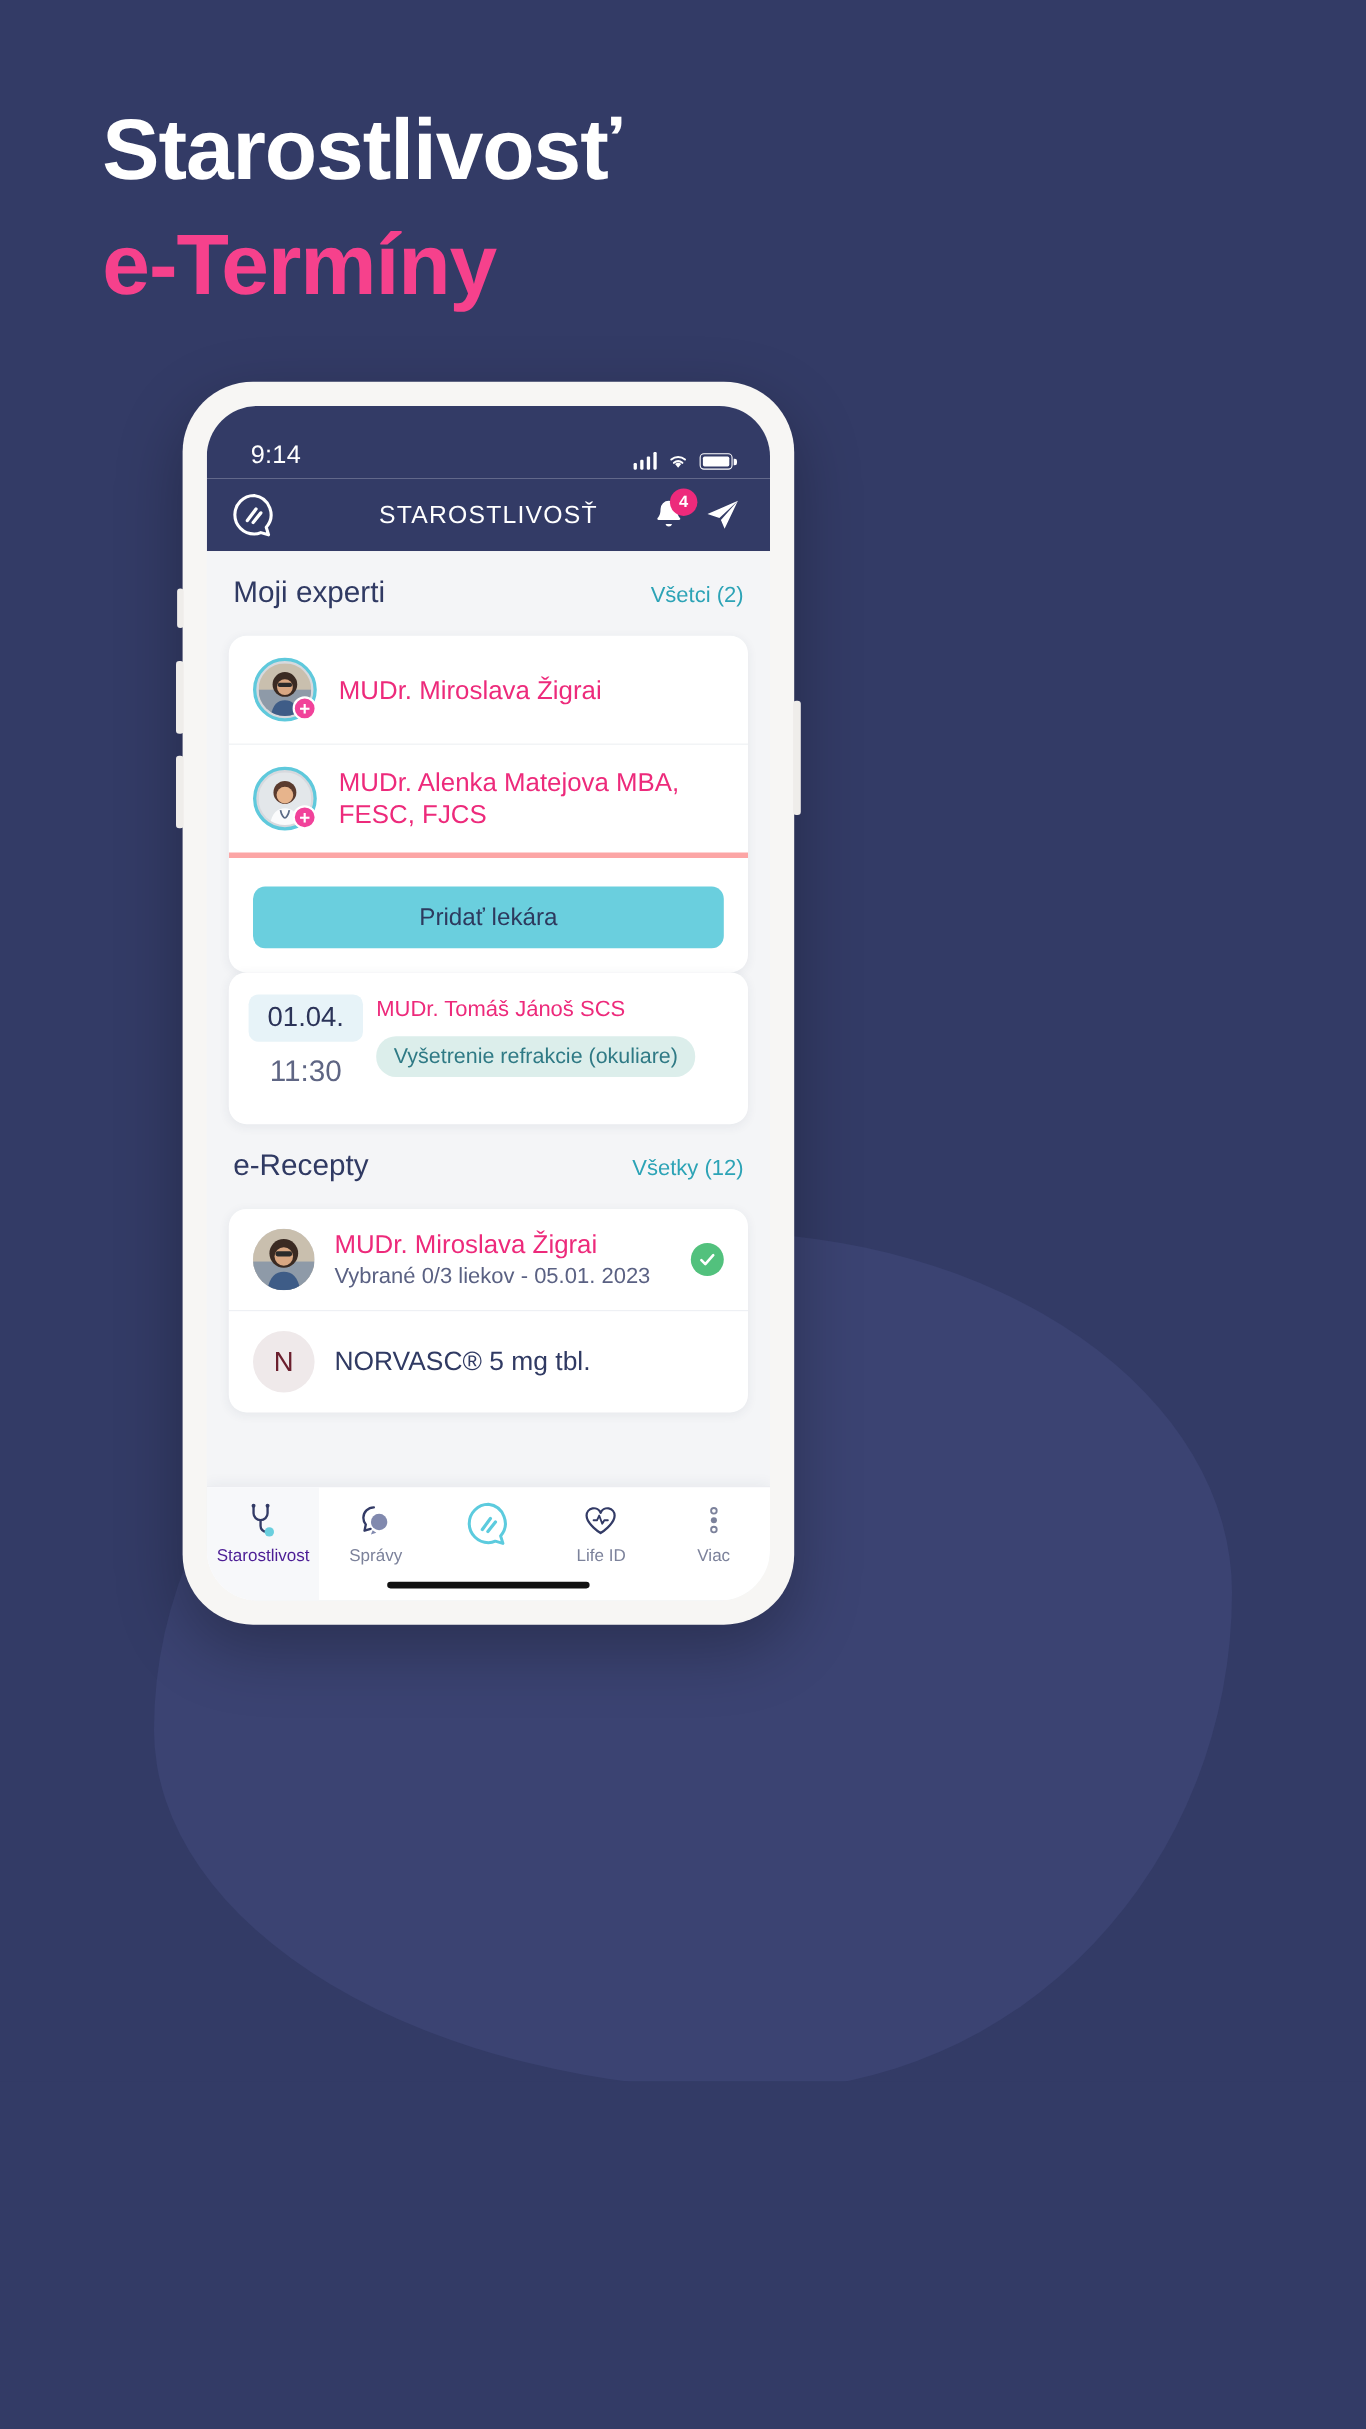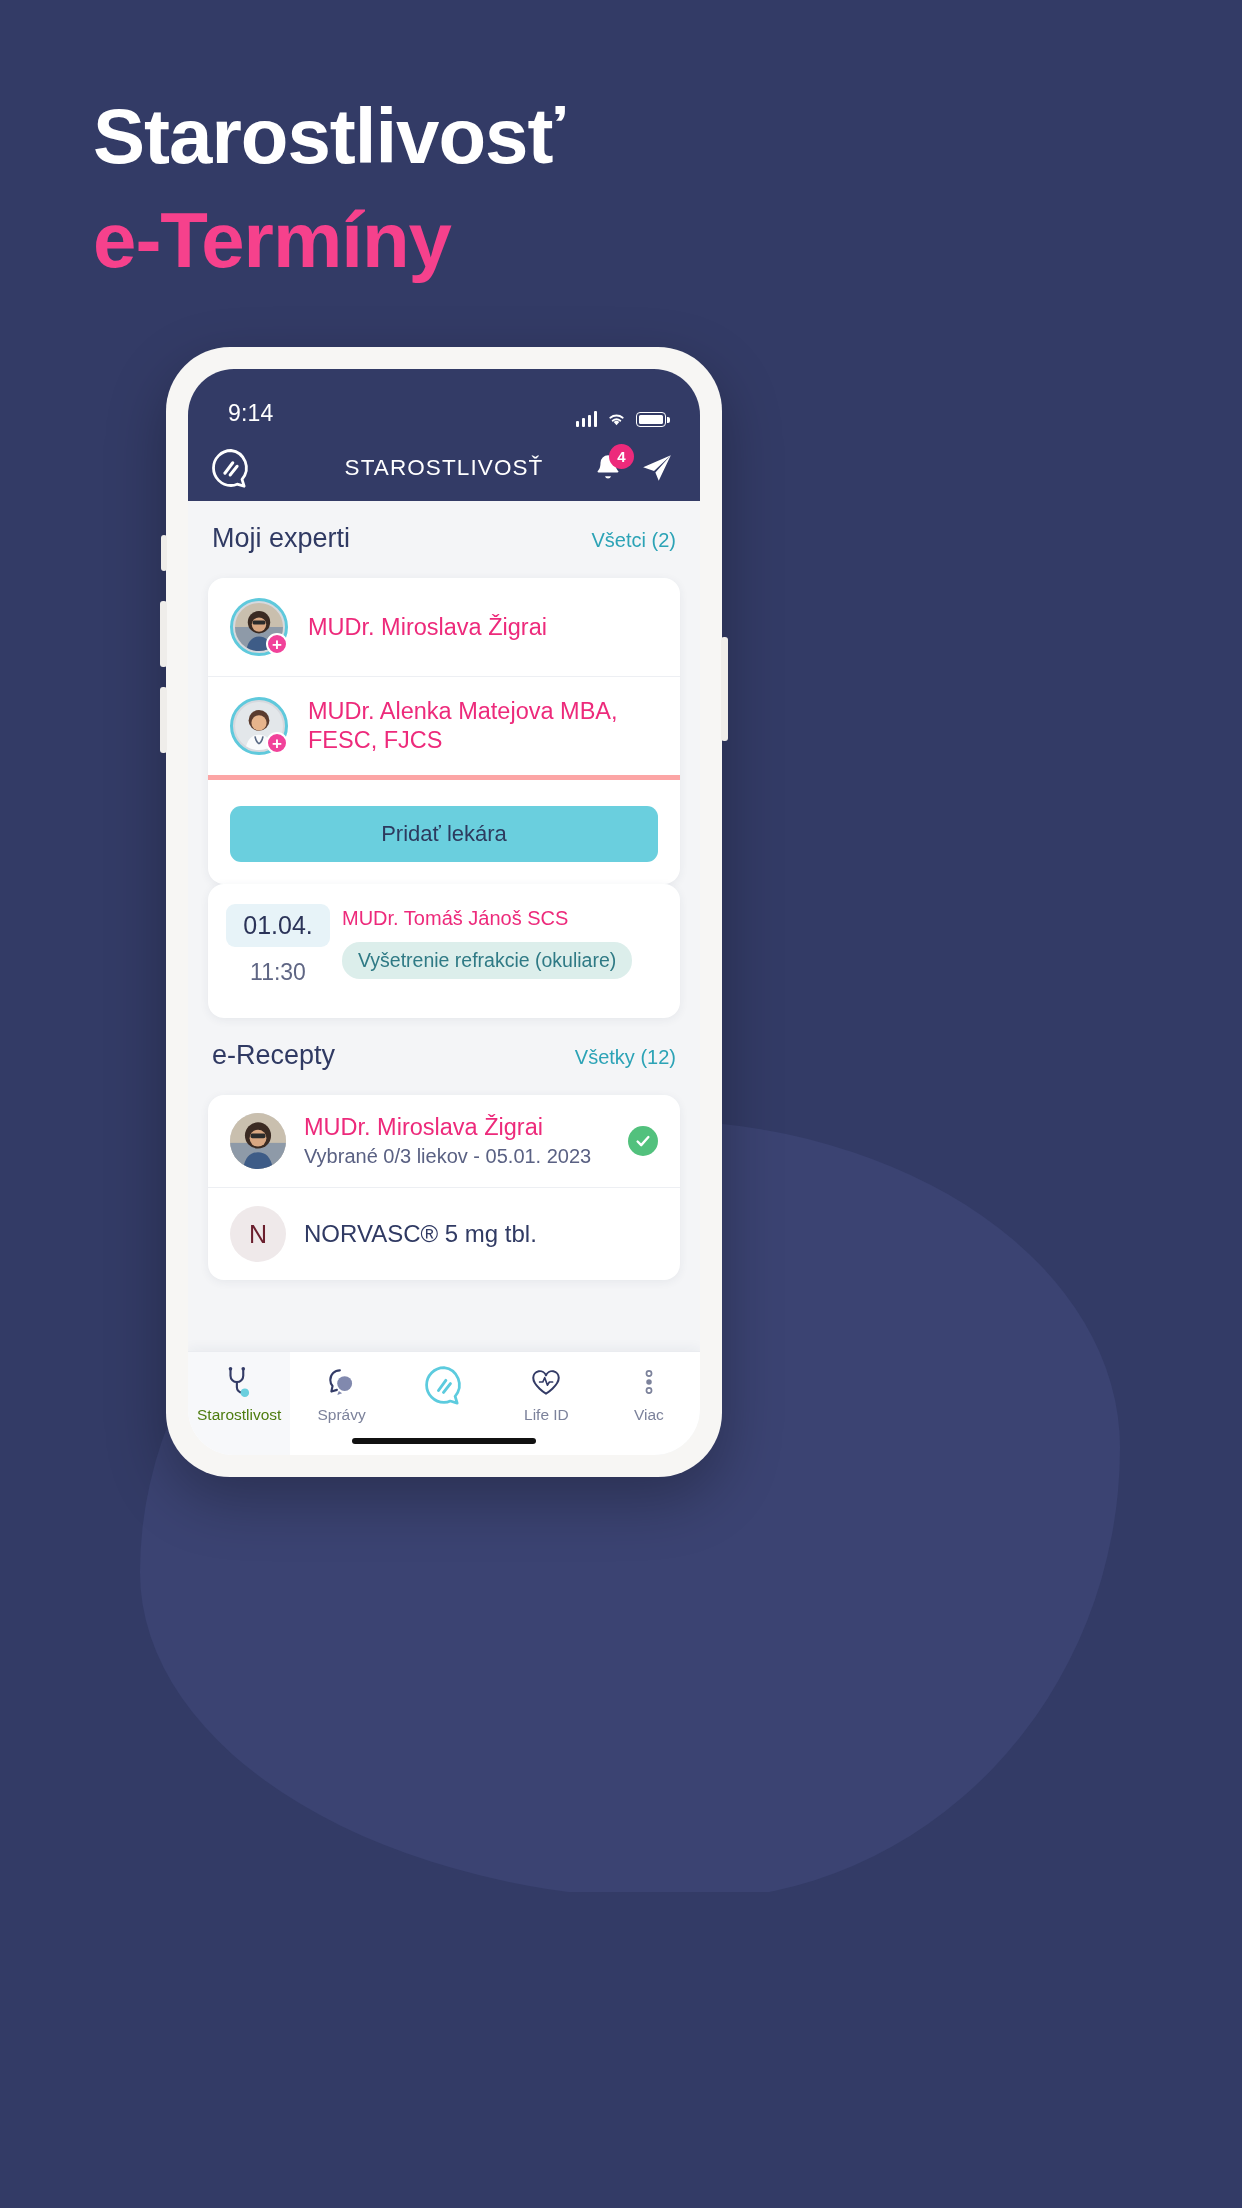--- a/index.html
+++ b/index.html
@@ -148,21 +148,21 @@
   }
   .btn-wrap { border-top: 5px solid #fca5a5; padding-top: 20px; }
 
   
   .appt { display: flex; gap: 12px; padding: 20px 22px 32px 18px; }
   .appt-when { width: 104px; flex: none; text-align: center; }
   .appt-date {
     background: #E7F3F8; color: #2B3358; border-radius: 9px;
     font-size: 25px; padding: 7px 4px; display: block; font-weight: 400;
   }
-  .appt-time { display: block; margin-top: 12px; color: #5F6684; font-size: 23px; }
+  .appt-time { display: block; margin-top: 12px; color: #5F6684; font-size: 27px; }
   .appt-main { padding-top: 3px; }
   .appt-doc { color: #ED2A7B; font-size: 20px; }
   .chip {
     display: inline-block; margin-top: 12px;
     background: #DCEEEB; color: #2F7A85;
     border-radius: 18px; padding: 7px 16px; font-size: 19.5px; text-align: right;
   }
 
   
   .rx-row { display: flex; align-items: center; gap: 18px; padding: 18px 22px; }
@@ -189,21 +189,21 @@
     display: flex; align-items: flex-start; z-index: 5;
     box-shadow: 0 -2px 12px rgba(40,50,90,.06);
   }
   .tab {
     flex: 1; height: 100%; display: flex; flex-direction: column;
     align-items: center; justify-content: flex-start; padding-top: 13px; gap: 7px;
     cursor: pointer; position: relative;
   }
   .tab.active { background: #F7F8FA; }
   .tab-label { font-size: 15.5px; color: #7C829B; }
-  .tab.active .tab-label { color: #4d7c0f; }
+  .tab.active .tab-label { color: #4c1d95; }
   .home-indicator {
     position: absolute; left: 50%; transform: translateX(-50%);
     bottom: 11px; width: 184px; height: 6px; border-radius: 3px; background: #111;
     z-index: 6;
   }
   .gradient-fade{
     position:absolute; left:0; right:0; bottom:104px; height:26px;
     background:linear-gradient(to top, rgba(244,245,247,.95), rgba(244,245,247,0));
     pointer-events:none; z-index:4;
   }

